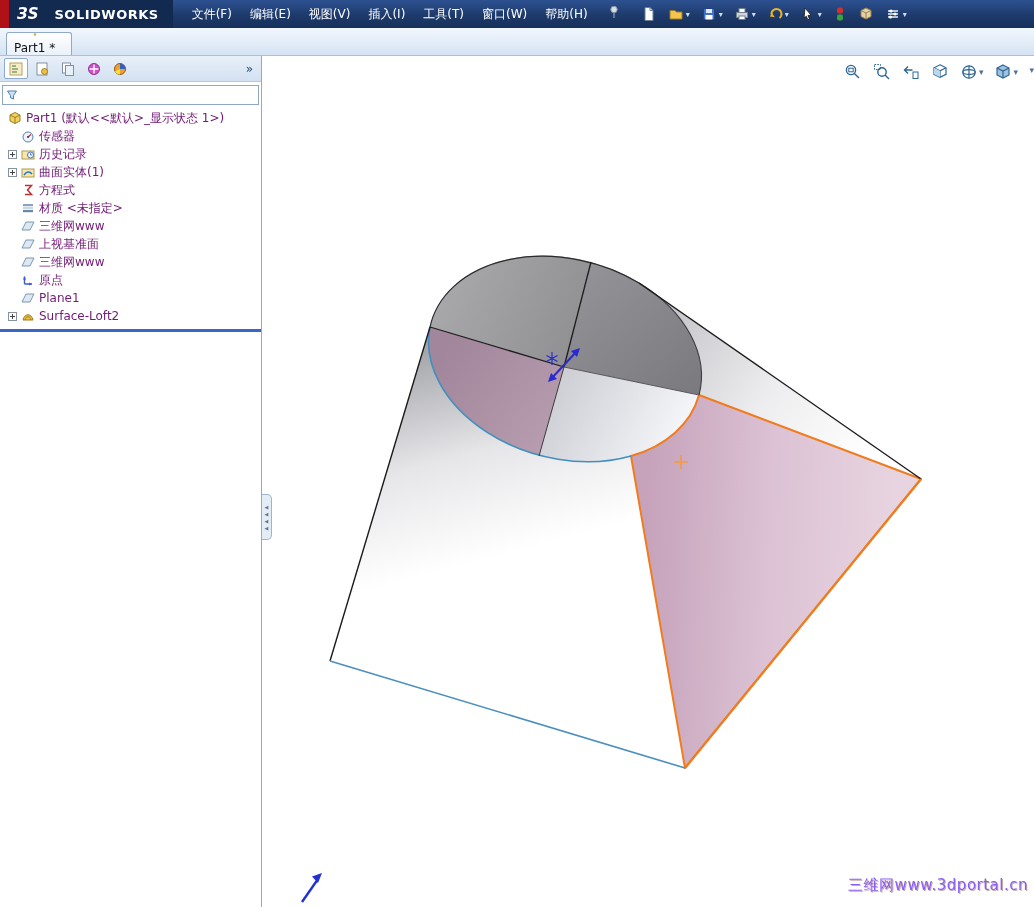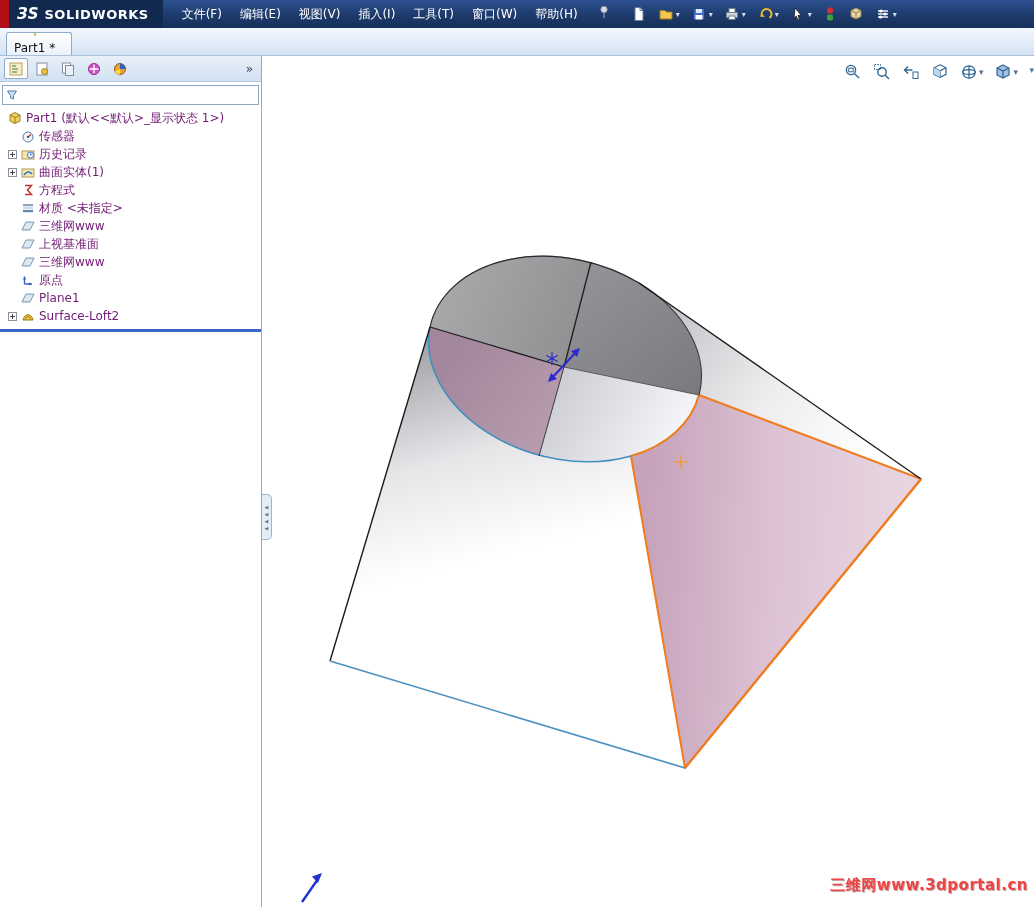--- a/index.html
+++ b/index.html
@@ -3,21 +3,21 @@
 <meta charset="utf-8">
 <style>
   * { margin:0; padding:0; box-sizing:border-box; }
   html,body { width:1034px; height:907px; overflow:hidden;
     font-family:"DejaVu Sans","Liberation Sans",sans-serif; }
 
   
   .titlebar { height:28px; background:linear-gradient(180deg,#2d5191 0%,#1d3a6b 55%,#16305a 100%);
     display:flex; align-items:center; color:#fff; }
   .red-accent { width:9px; height:28px; background:#b01116; }
-  .logo-block { display:flex; align-items:center; gap:6px; background:#122a50;
+  .logo-block { display:flex; align-items:center; gap:16px; background:#122a50;
     height:100%; padding:0 14px 0 8px; }
   .ds-mark { font-weight:bold; font-style:italic; font-size:15px; }
   .logo-text { font-weight:bold; font-size:13px; letter-spacing:.5px; }
   .menus { display:flex; align-items:flex-end; margin-left:10px; }
   .menu-item { font-size:12px; padding:5px 9px; cursor:default; }
   .tb-icons { display:flex; align-items:center; gap:7px; margin-left:18px; }
   .tb-btn { display:flex; align-items:center; gap:2px; padding:1px 2px; }
   .caret { font-size:8px; color:#cfe0f5; }
   .pin { margin-left:10px; }
 
@@ -59,22 +59,22 @@
 
   
   .canvas { flex:1; position:relative; background:#ffffff; overflow:hidden; }
   .headsup { position:absolute; top:7px; right:16px; display:flex; align-items:center; gap:11px; z-index:4; }
   .hud-btn { display:flex; align-items:center; gap:1px; }
   .hud-caret { font-size:9px; color:#51719c; }
   .hud-edge { position:absolute; top:9px; right:0; font-size:9px; color:#51719c; z-index:4; }
 
   .model-svg { position:absolute; left:0; top:0; width:771px; height:851px; }
 
-  .watermark { position:absolute; right:6px; bottom:12px; font-size:15px; font-weight:bold;
-    color:#ef4444; text-shadow:1px 1px 0 rgba(90,10,10,.35); letter-spacing:.5px; }
+  .watermark { position:absolute; right:6px; bottom:12px; font-size:15px; font-weight:normal;
+    color:#8b5cf6; text-shadow:1px 1px 0 rgba(90,10,10,.35); letter-spacing:.5px; }
 </style>
 </head>
 <body>
 
 <div class="titlebar">
   <div class="red-accent"></div>
   <div class="logo-block">
     <span class="ds-mark">ЗS</span>
     <span class="logo-text">SOLIDWORKS</span>
   </div>

